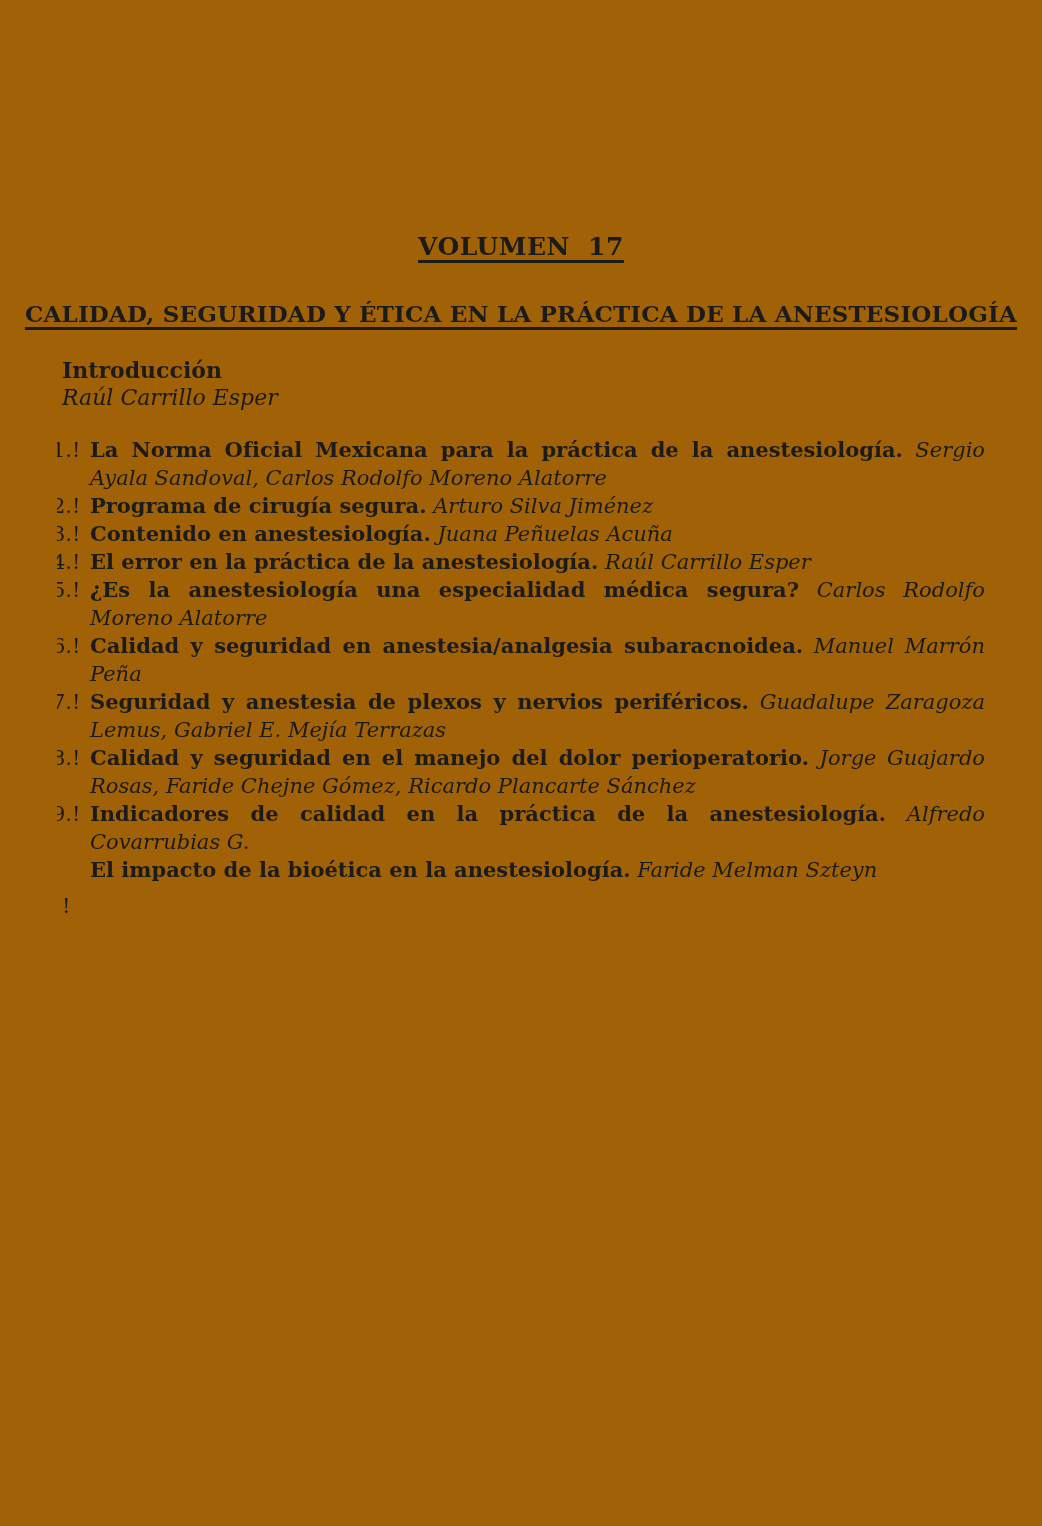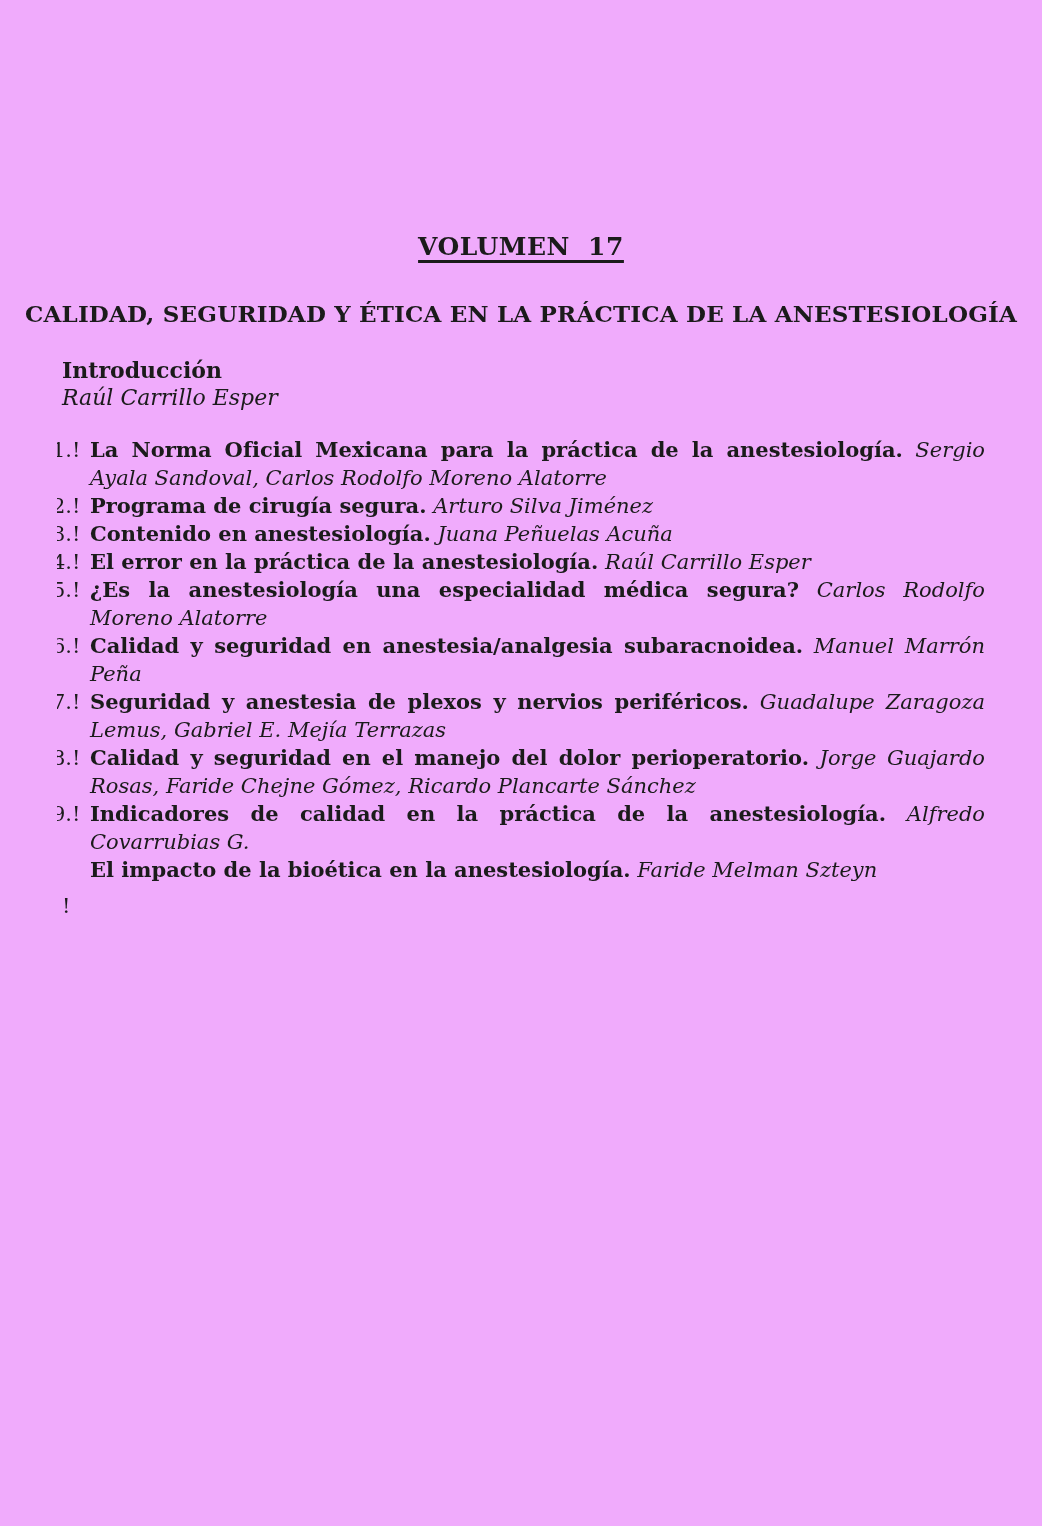--- a/index.html
+++ b/index.html
@@ -6,21 +6,21 @@
   html, body {
     margin: 0;
     padding: 0;
     background: #ffffff;
   }
   .page {
     position: relative;
     width: 1042px;
     height: 1526px;
     margin: 0 auto;
-    background: #f0abfc;
+    background: #a16207;
     color: #1b1b1b;
     font-family: "DejaVu Serif", serif;
     overflow: hidden;
     box-sizing: border-box;
     padding-top: 233px;
   }
   
   .volume-title {
     margin: 0;
     text-align: center;
@@ -34,20 +34,21 @@
     text-underline-offset: 5px;
   }
   .book-title {
     margin: 38px 0 0 0;
     text-align: center;
     font-size: 23px;
     line-height: 1.2;
     font-weight: bold;
     letter-spacing: 0.2px;
     white-space: nowrap;
+    text-decoration: underline;
     text-decoration-thickness: 2.5px;
     text-underline-offset: 5px;
   }
   
   .contenido-heading {
     margin: 140px 0 0 62px;
     font-size: 23px;
     line-height: 28px;
     font-weight: bold;
     font-style: italic;

